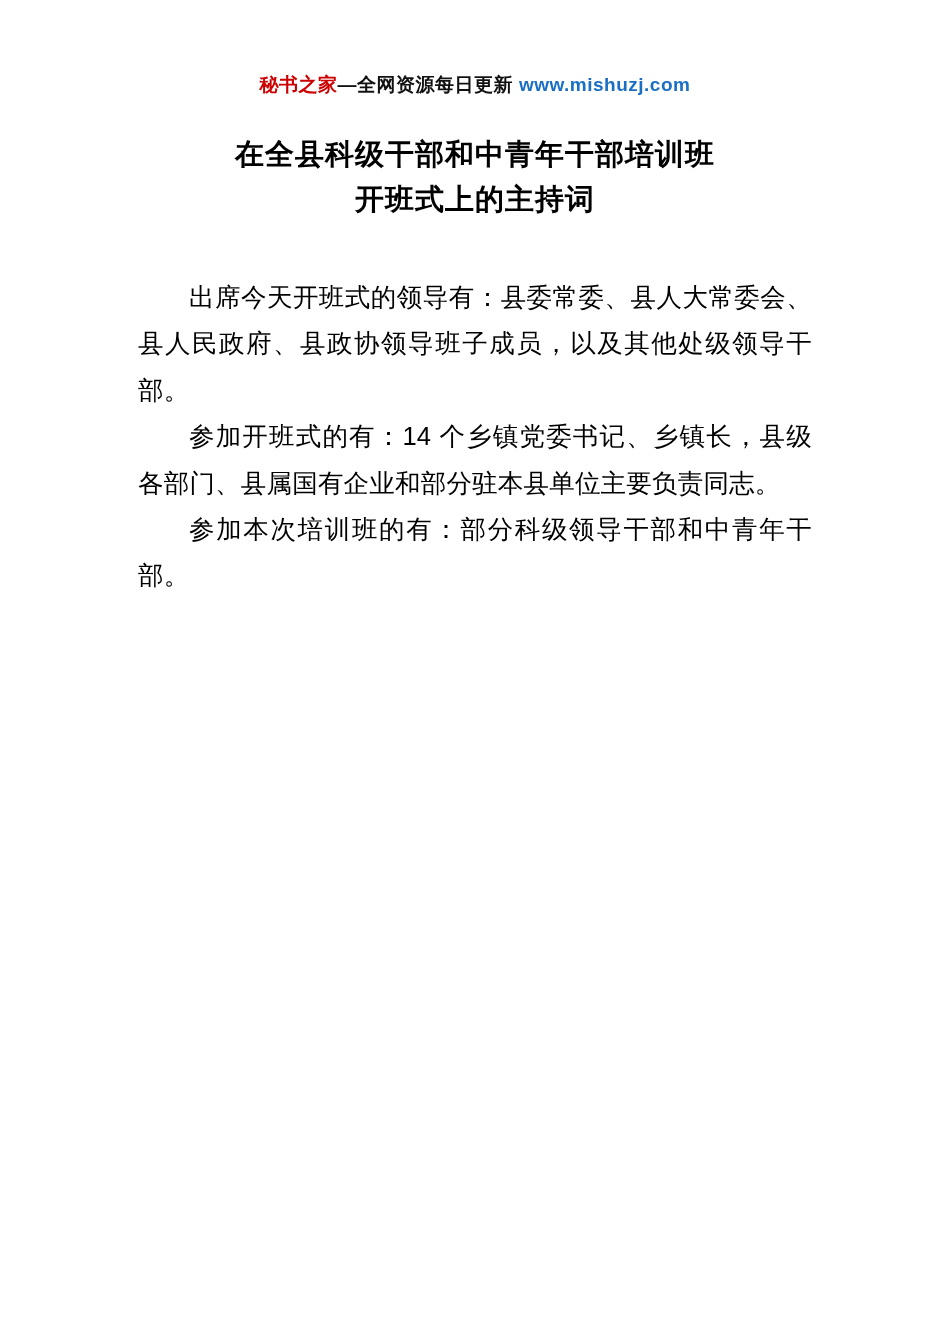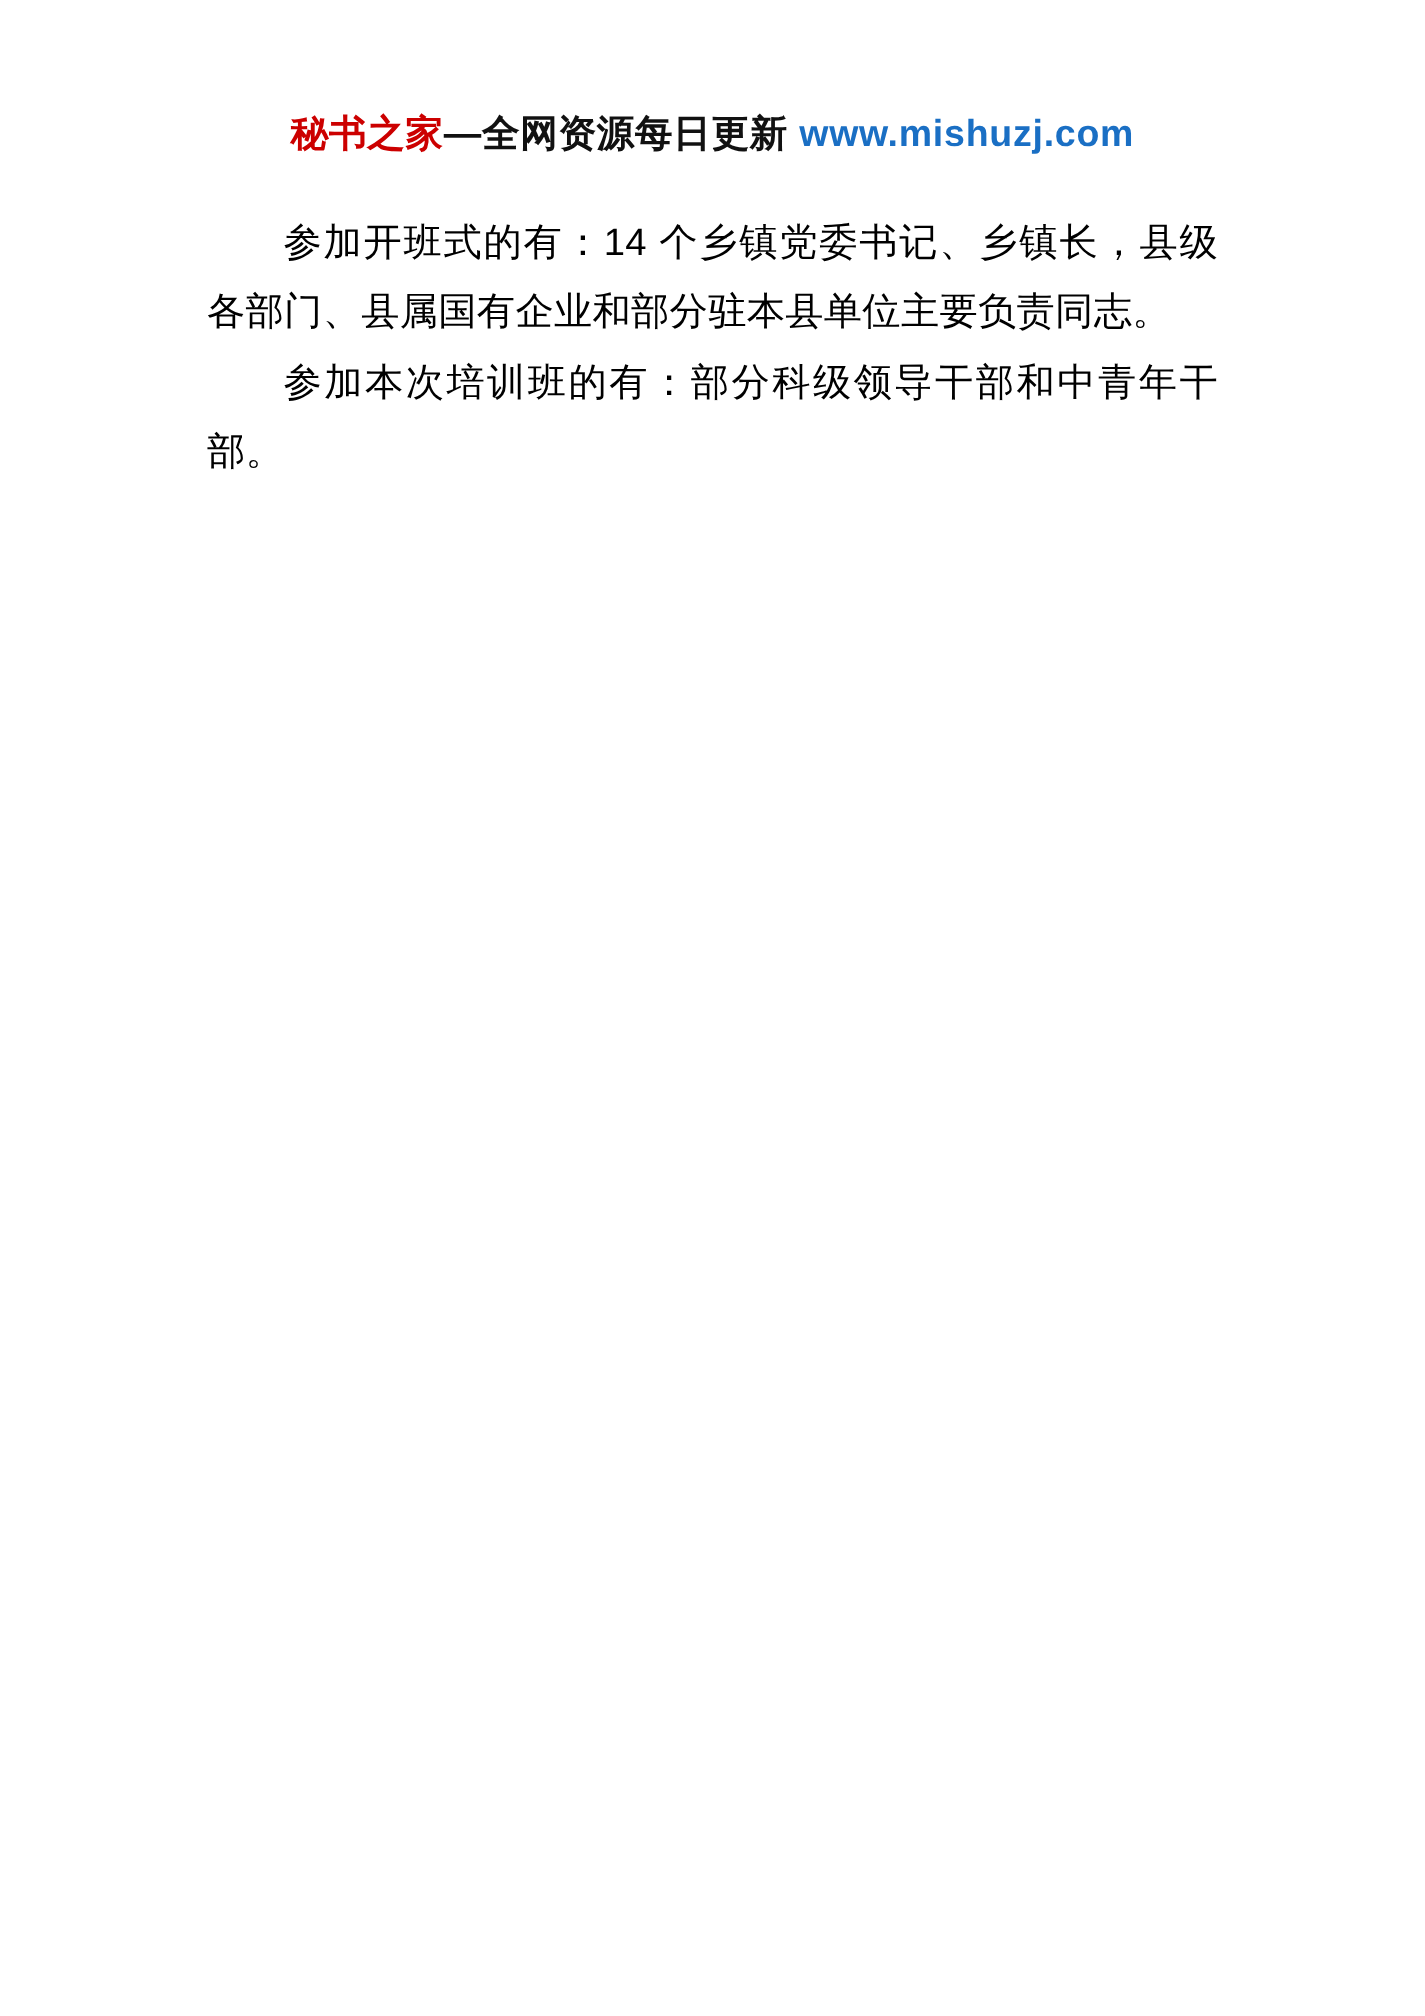--- a/index.html
+++ b/index.html
@@ -17,21 +17,21 @@
   .page {
     position: relative;
     width: 950px;
     height: 1344px;
     background: #ffffff;
     box-sizing: border-box;
     padding: 72px 138px 0 138px;
   }
   .watermark {
     text-align: center;
-    font-size: 25px;
+    font-size: 19px;
     font-weight: bold;
     letter-spacing: 0.5px;
     white-space: nowrap;
     margin-bottom: 34px;
   }
   .watermark .brand {
     color: #cc0000;
   }
   .watermark .tag {
     color: #111111;
@@ -69,19 +69,24 @@
 </style>
 </head>
 <body>
 
 <div class="page">
 
   <div class="watermark">
     <span class="brand">秘书之家</span><span class="tag">—全网资源每日更新</span> <span class="url">www.mishuzj.com</span>
   </div>
 
+  <h1 class="doc-title">
+    <span class="line">在全县科级干部和中青年干部培训班</span>
+    <span class="line">开班式上的主持词</span>
+  </h1>
 
   <div class="body-text">
+    <p class="indent">出席今天开班式的领导有：县委常委、县人大常委会、县人民政府、县政协领导班子成员，以及其他处级领导干部。</p>
     <p class="indent">参加开班式的有：14 个乡镇党委书记、乡镇长，县级各部门、县属国有企业和部分驻本县单位主要负责同志。</p>
     <p class="indent">参加本次培训班的有：部分科级领导干部和中青年干部。</p>
   </div>
 
 </div>
 
 </body></html>

